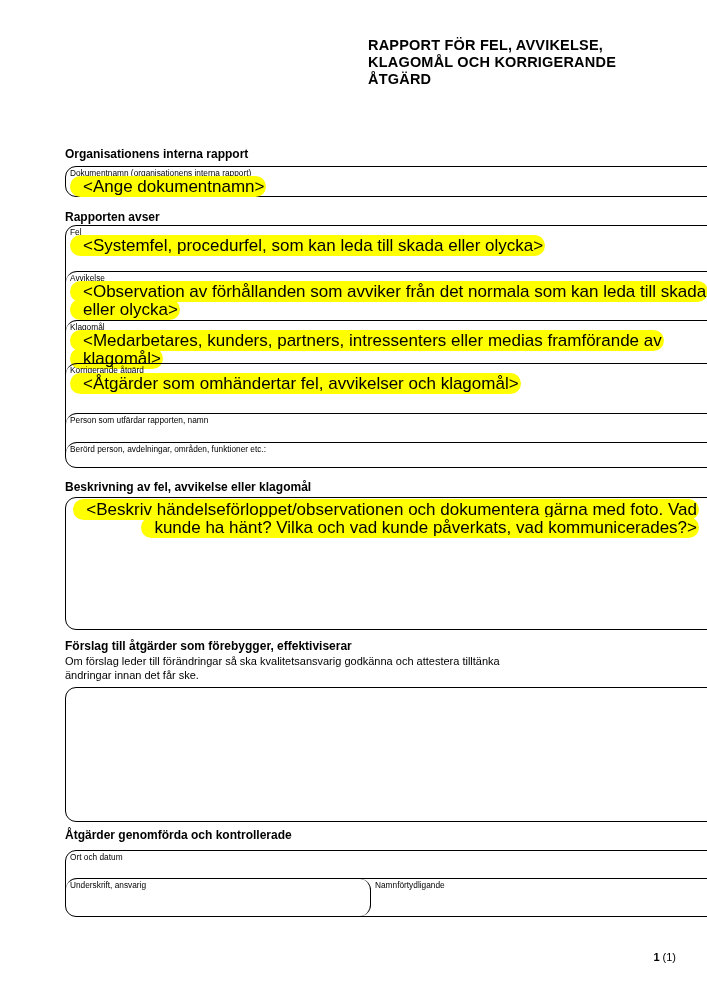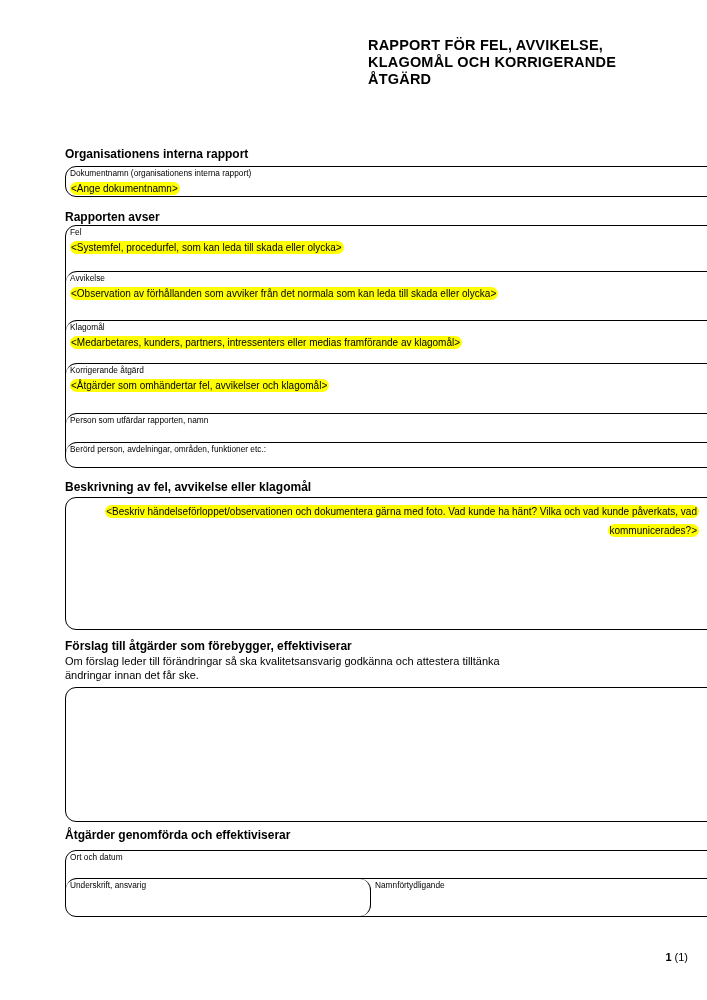--- a/index.html
+++ b/index.html
@@ -55,31 +55,31 @@
   .cell { padding: 1px 4px; height: 100%; }
   .f-label {
     display: block;
     font-size: 8.3px;
     line-height: 10px;
     color: var(--ink);
   }
   .hl {
     display: inline;
     background: var(--hl);
-    font-size: 10px;
+    font-size: 17px;
     line-height: 14.5px;
-    padding: 1px 2px 1px 1px;
+    padding: 1px 2px 1px 13px;
     -webkit-box-decoration-break: clone;
     box-decoration-break: clone;
   }
   .hl-wrap { display: block; margin-top: 2px; padding-right: 14px; }
   .pageno {
     position: absolute;
     top: 951px;
-    left: 16px;
+    left: 4px;
     width: 672px;
     text-align: right;
     font-size: 11px;
   }
   .pageno .b { font-weight: bold; }
 </style>
 </head>
 <body>
 
 <div class="page">
@@ -139,21 +139,21 @@
     <div class="cell">
       <span class="hl-wrap"><span class="hl">&lt;Beskriv händelseförloppet/observationen och dokumentera gärna med foto. Vad kunde ha hänt? Vilka och vad kunde påverkats, vad kommunicerades?&gt;</span></span>
     </div>
   </div>
 
   <div class="sec-h" style="top:640px;">Förslag till åtgärder som förebygger, effektiviserar</div>
   <div class="note" style="top:654px;">Om förslag leder till förändringar så ska kvalitetsansvarig godkänna och attestera tilltänka
 ändringar innan det får ske.</div>
   <div class="box" style="top:687px; height:135px;"></div>
 
-  <div class="sec-h" style="top:829px;">Åtgärder genomförda och effektiviserar</div>
+  <div class="sec-h" style="top:829px;">Åtgärder genomförda och kontrollerade</div>
   <div class="box" style="top:850px; height:67px;">
     <div class="row" style="height:27px;">
       <div class="cell">
         <span class="f-label">Ort och datum</span>
       </div>
     </div>
     <div class="row cols" style="height:38px;">
       <div class="cell-l cell">
         <span class="f-label">Underskrift, ansvarig</span>
       </div>

